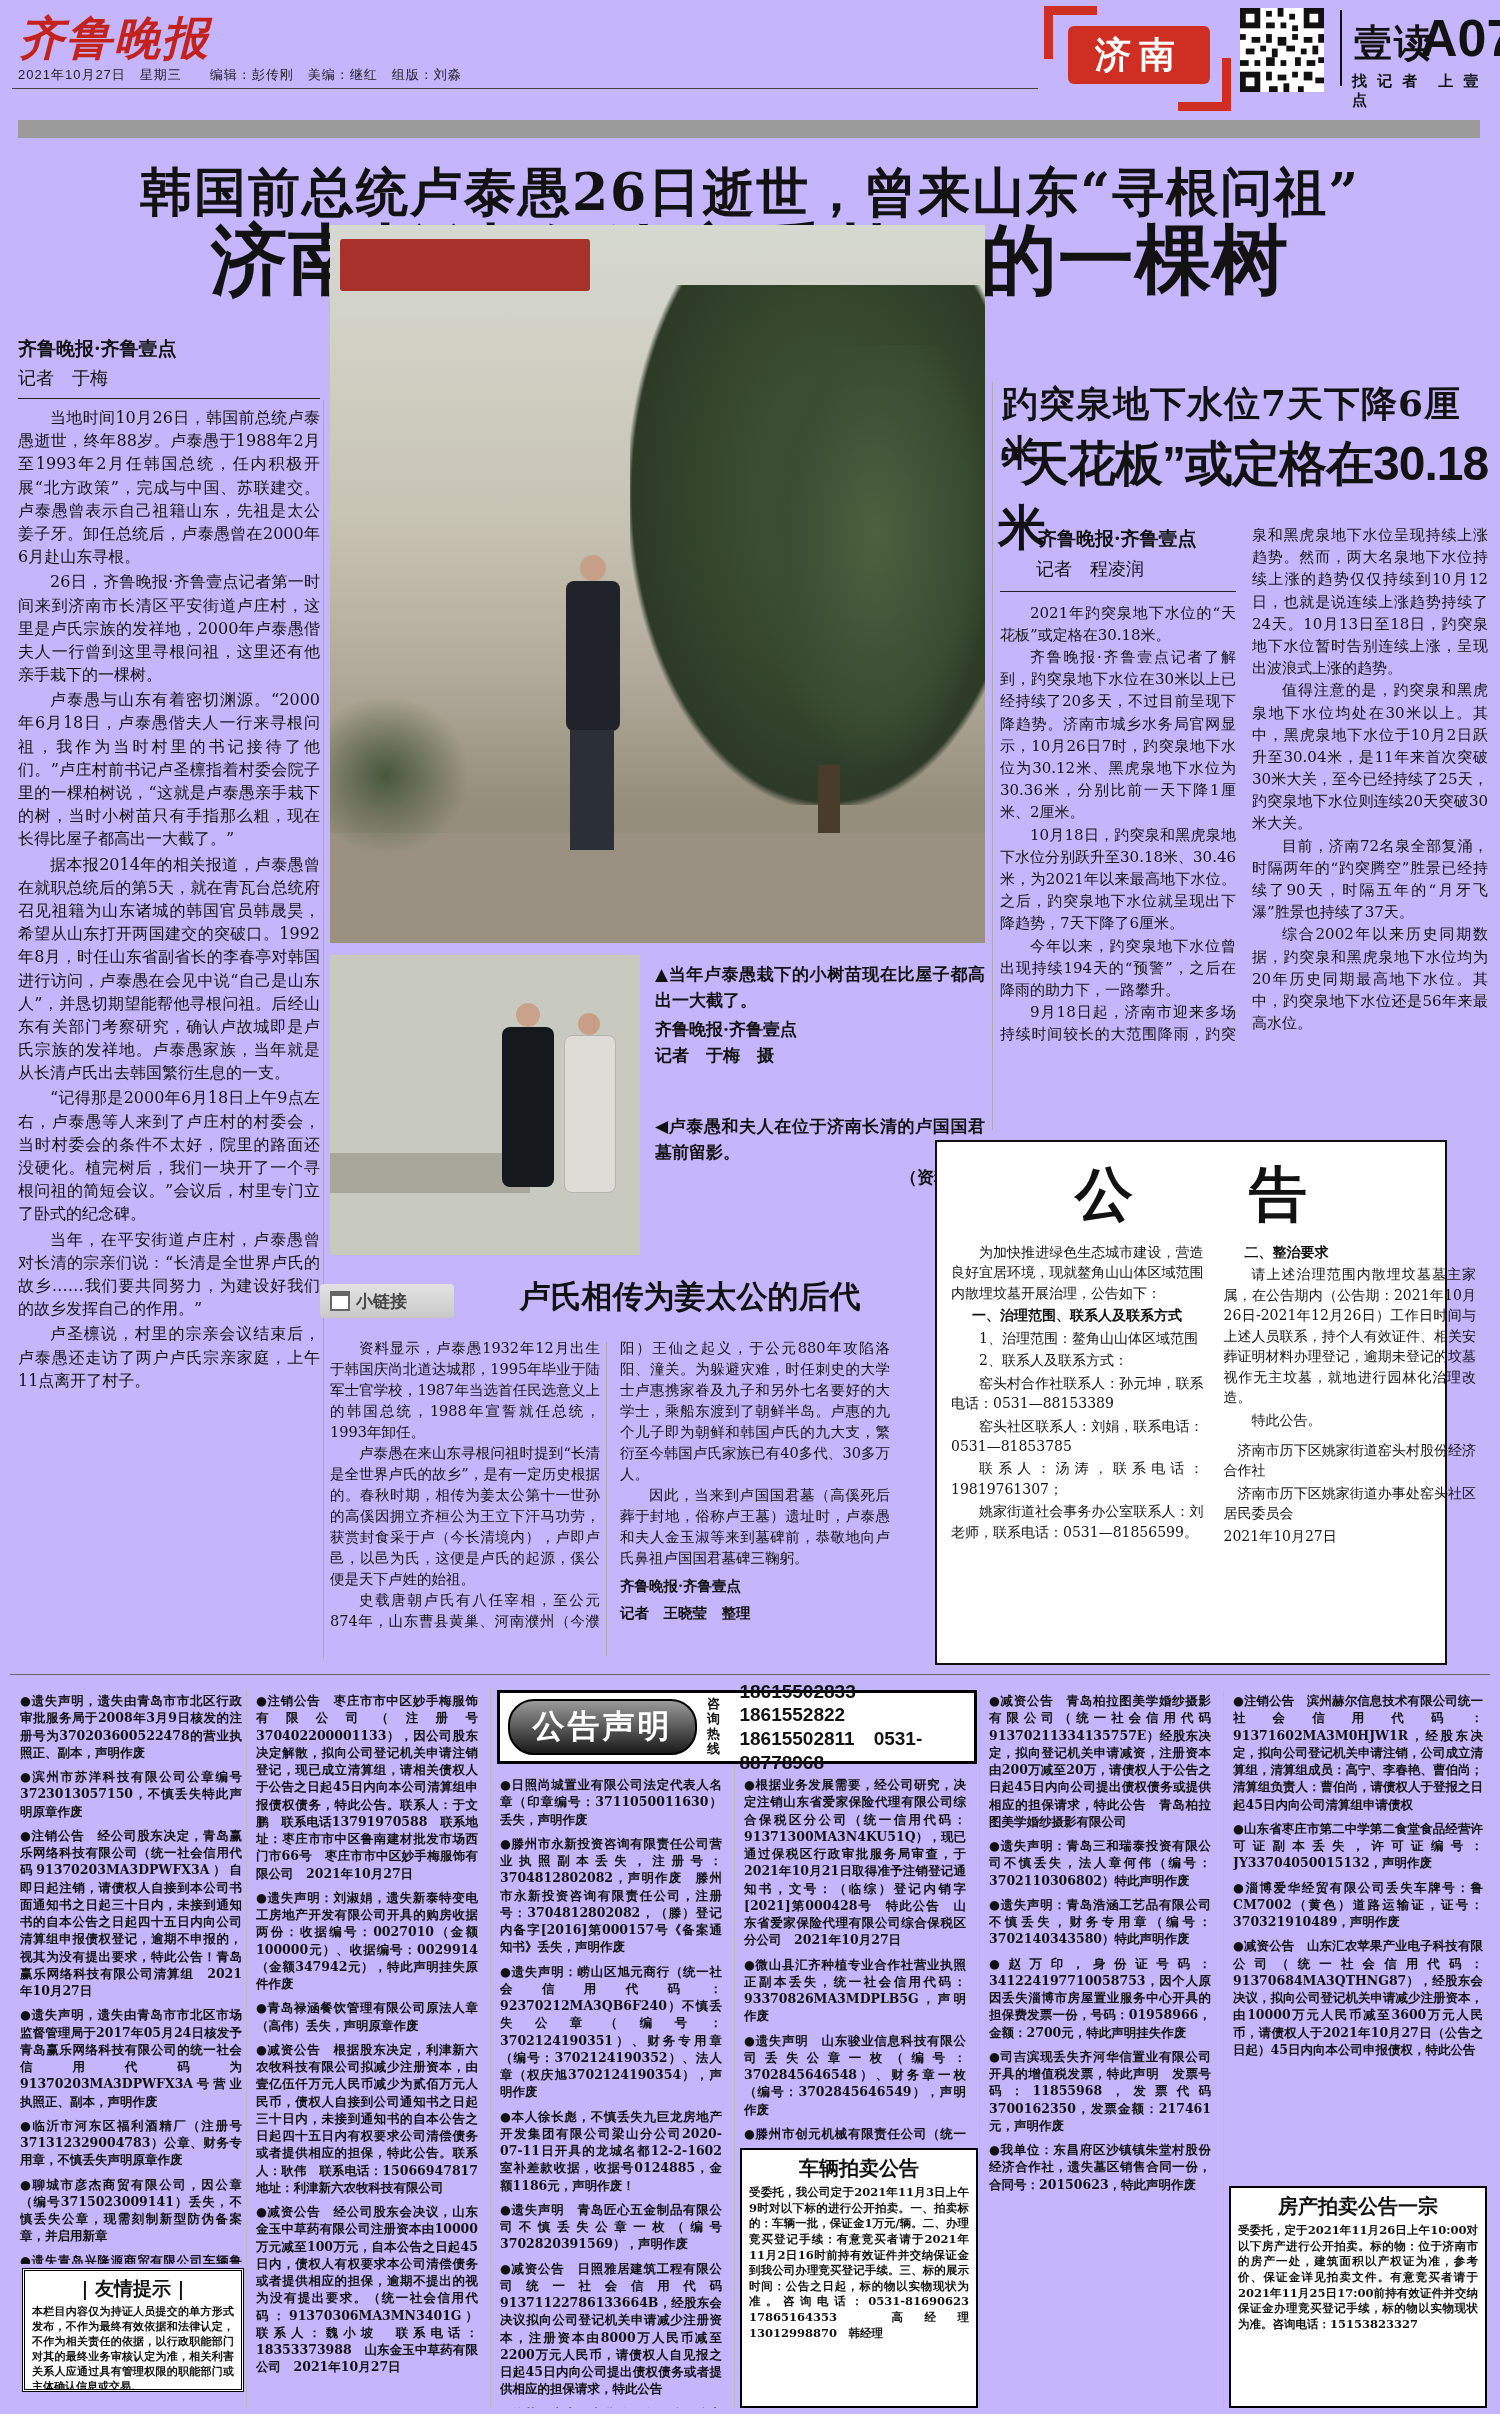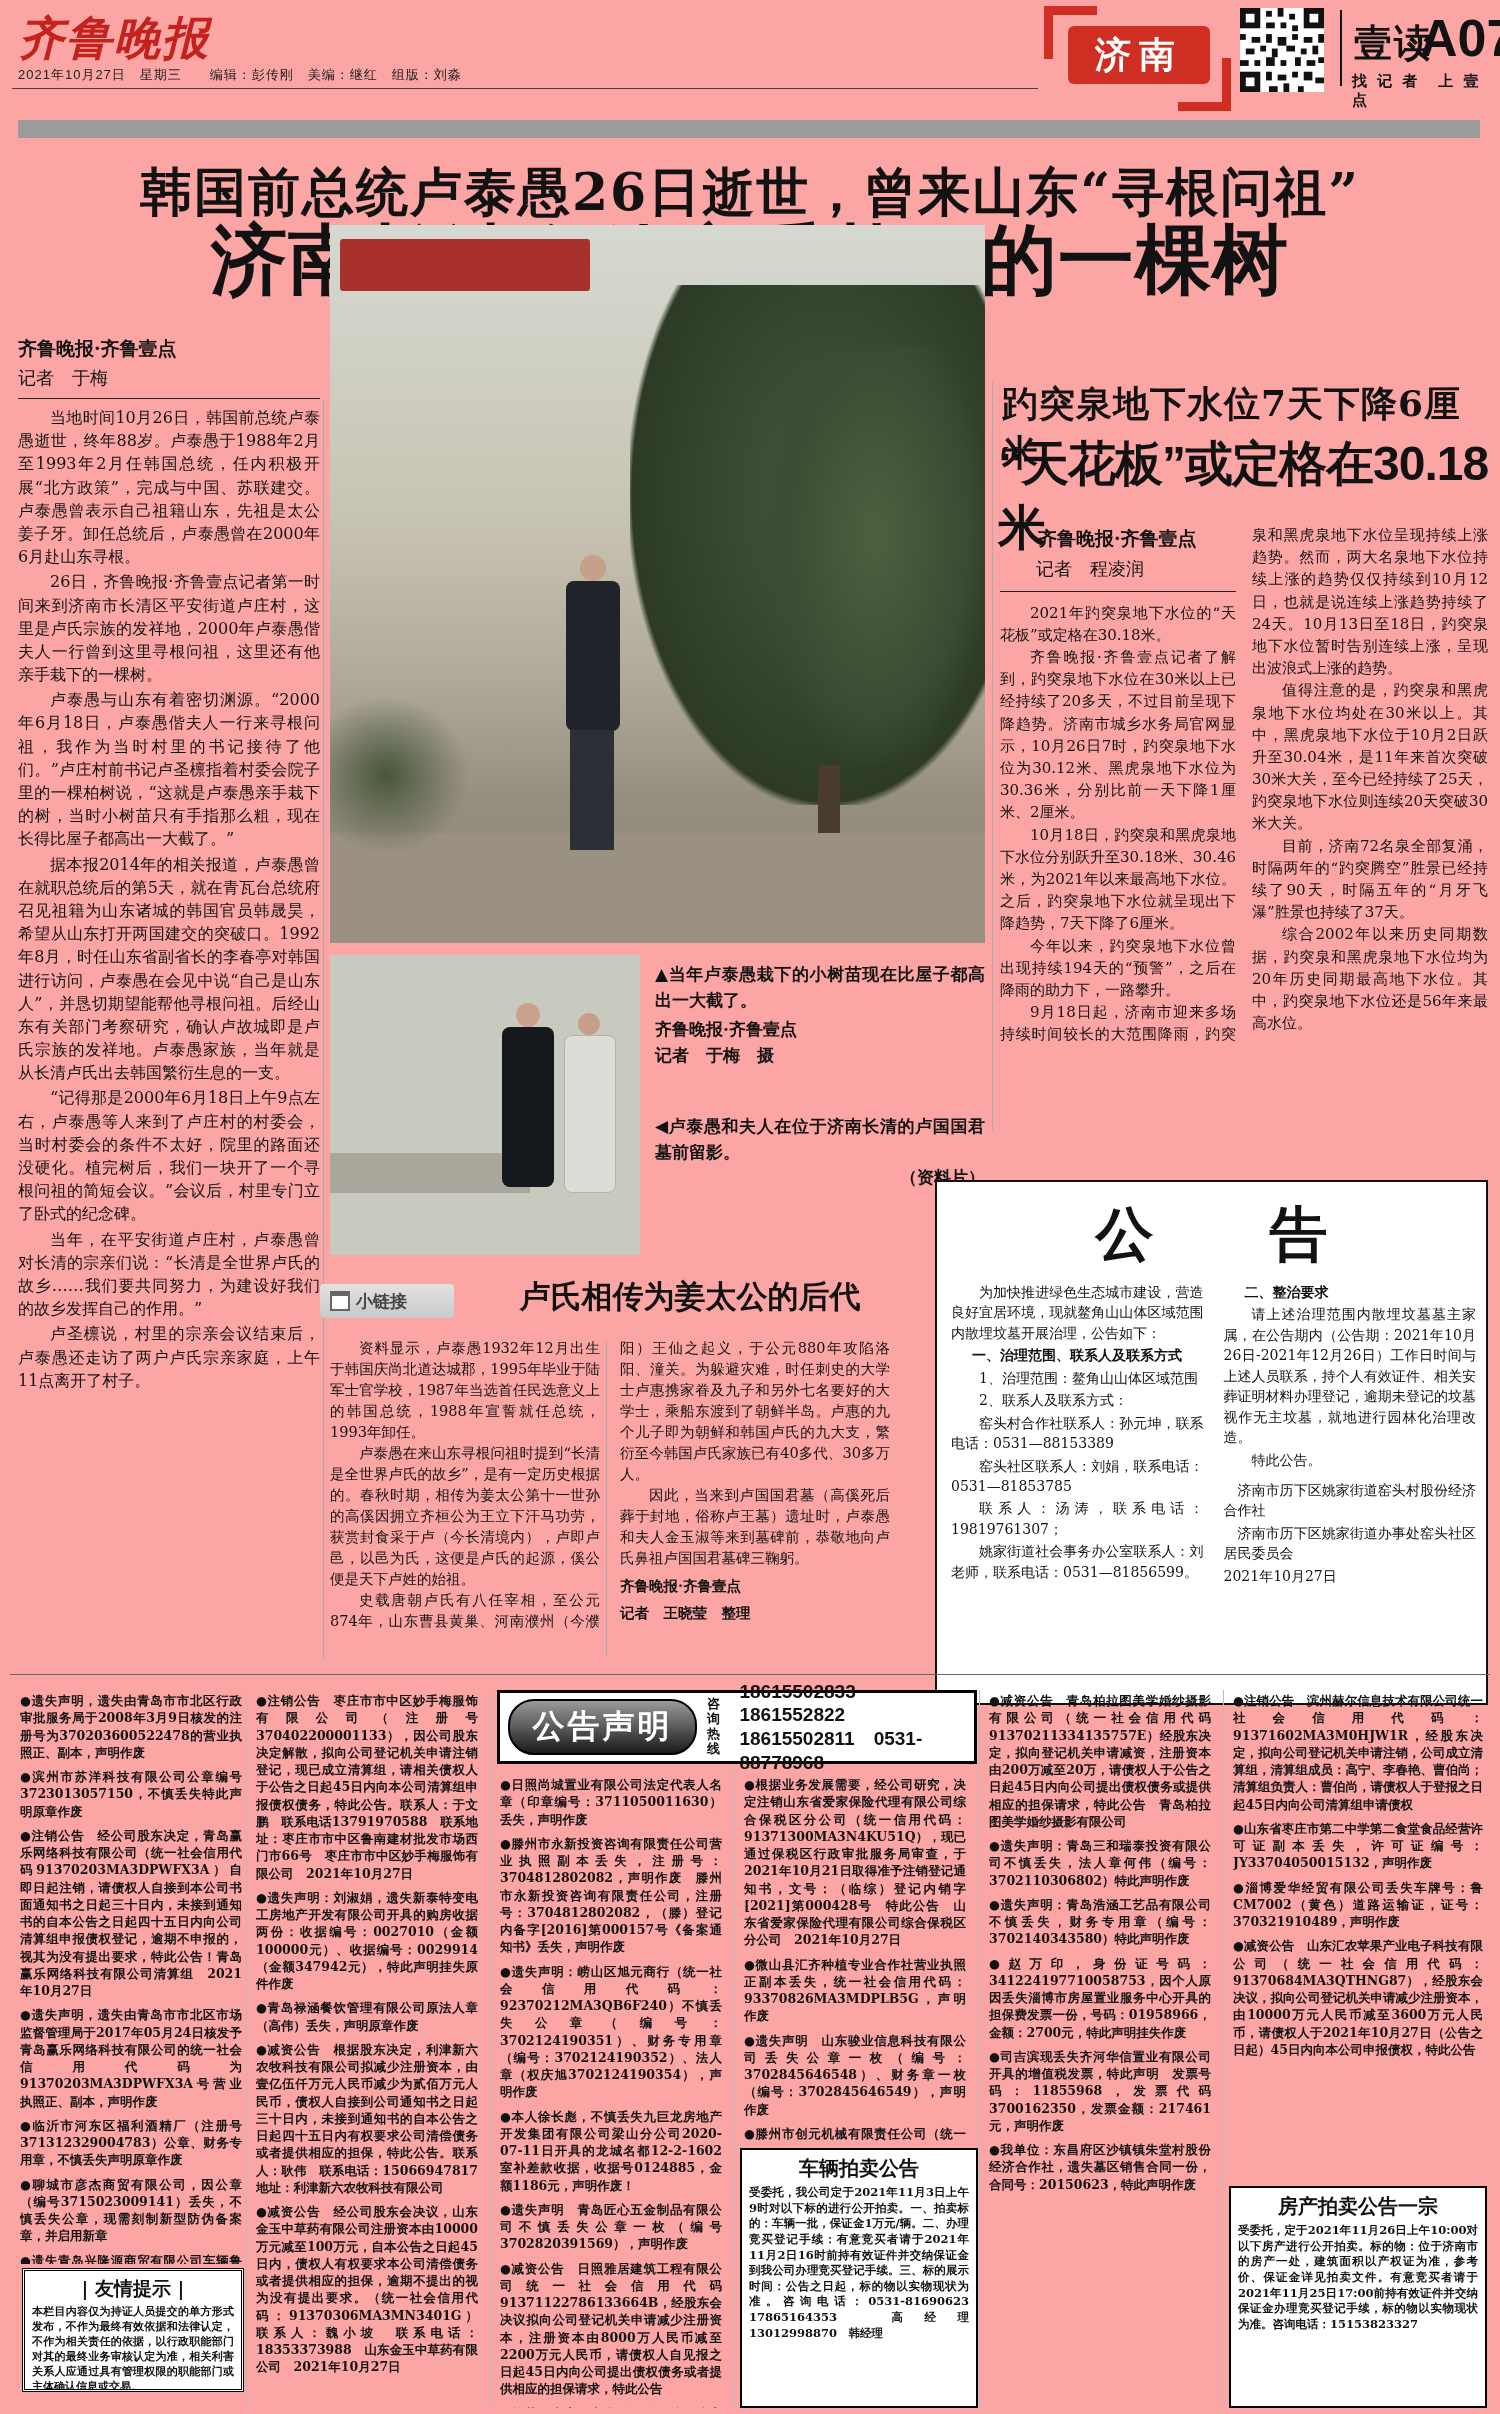--- a/index.html
+++ b/index.html
@@ -1,16 +1,16 @@
 <!DOCTYPE html>
 <html><head>
 <meta charset="utf-8">
 <style>
   html,body{margin:0;padding:0;background:#d9d9d6;}
-  .page{position:relative;width:1500px;height:2414px;margin:0 auto;background:#fca5a5;
+  .page{position:relative;width:1500px;height:2414px;margin:0 auto;background:#c4b5fd;
         font-family:"DejaVu Serif", serif;color:#121212;overflow:hidden;}
   .abs{position:absolute;}
   p{margin:0;}
   .sans{font-family:"Liberation Sans", sans-serif;}
   .story p{text-indent:2em;text-align:justify;}
   
   .logo{left:18px;top:8px;font-size:46px;font-weight:700;font-style:italic;color:#c4231d;
         font-family:"DejaVu Serif",serif;letter-spacing:2px;}
   .dateline{left:18px;top:66px;font-size:13px;color:#222;letter-spacing:1px;}
   .hdr-rule{left:12px;top:88px;width:1026px;height:1px;background:#444;}
@@ -48,21 +48,21 @@
            font-size:14.5px;line-height:1.45;overflow:hidden;}
   .sl-by{text-align:center;font-weight:900;text-indent:0 !important;margin-top:6px;}
   
   .w-kicker{left:1002px;top:380px;width:488px;font-size:36px;font-weight:700;letter-spacing:1px;}
   .w-title{left:998px;top:432px;width:494px;font-size:48px;font-weight:900;letter-spacing:-1px;
            font-family:"Liberation Sans",sans-serif;}
   .w-cols{left:1000px;top:524px;width:488px;height:612px;column-count:2;column-gap:16px;
           font-size:15px;line-height:1.48;overflow:hidden;}
   .w-cols .byline{width:auto;margin-bottom:10px;}
   
-  .notice{left:935px;top:1140px;width:553px;height:525px;border:2px solid #111;background:#fff;box-sizing:border-box;margin-top:40px;}
+  .notice{left:935px;top:1140px;width:512px;height:525px;border:2px solid #111;background:#fff;box-sizing:border-box;}
   .notice-title{position:absolute;left:0;top:14px;width:100%;text-align:center;font-size:58px;font-weight:900;}
   .notice-cols{position:absolute;left:14px;top:100px;width:525px;height:408px;column-count:2;column-gap:20px;
                font-size:14px;line-height:1.46;overflow:hidden;}
   .notice-cols p{text-align:justify;margin-bottom:2px;}
   .n-ind{text-indent:2em;}
   .n-h{font-weight:900;text-indent:1.5em;}
   .n-sig{text-indent:1em;}
   .n-date{text-align:right;padding-right:1em;}
   
   .ads-rule{left:10px;top:1674px;width:1480px;height:1px;background:#666;}

